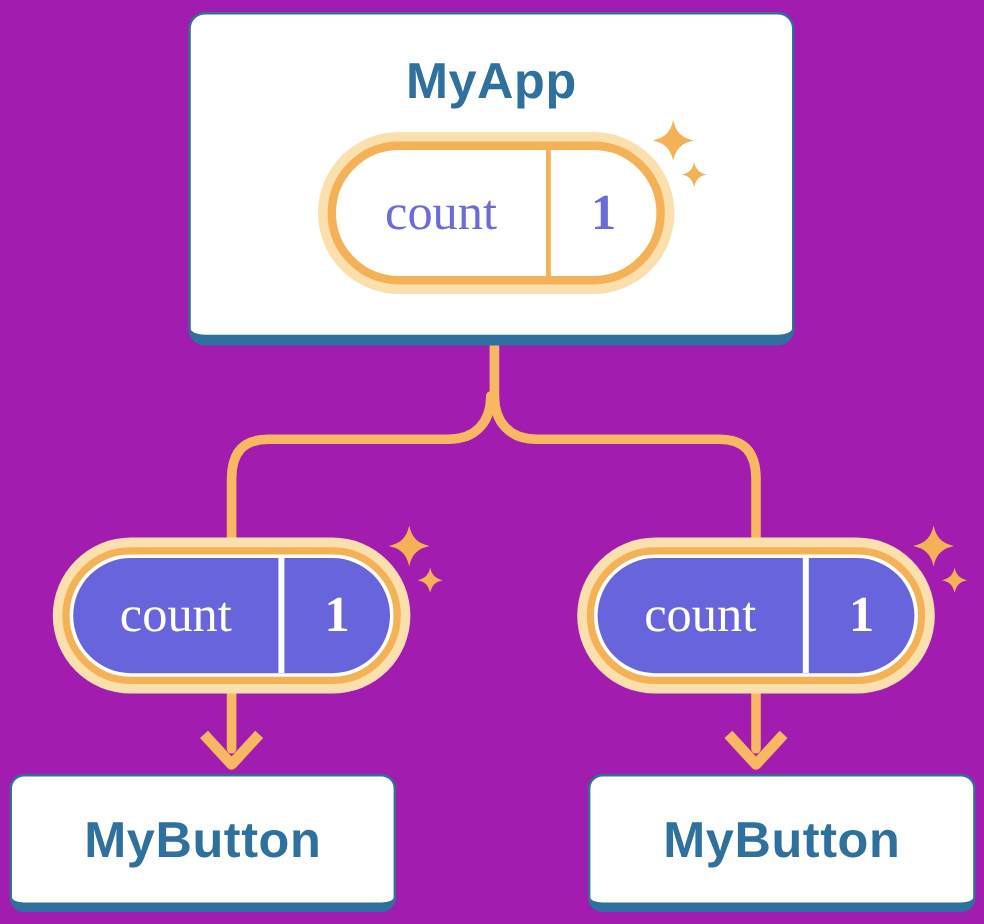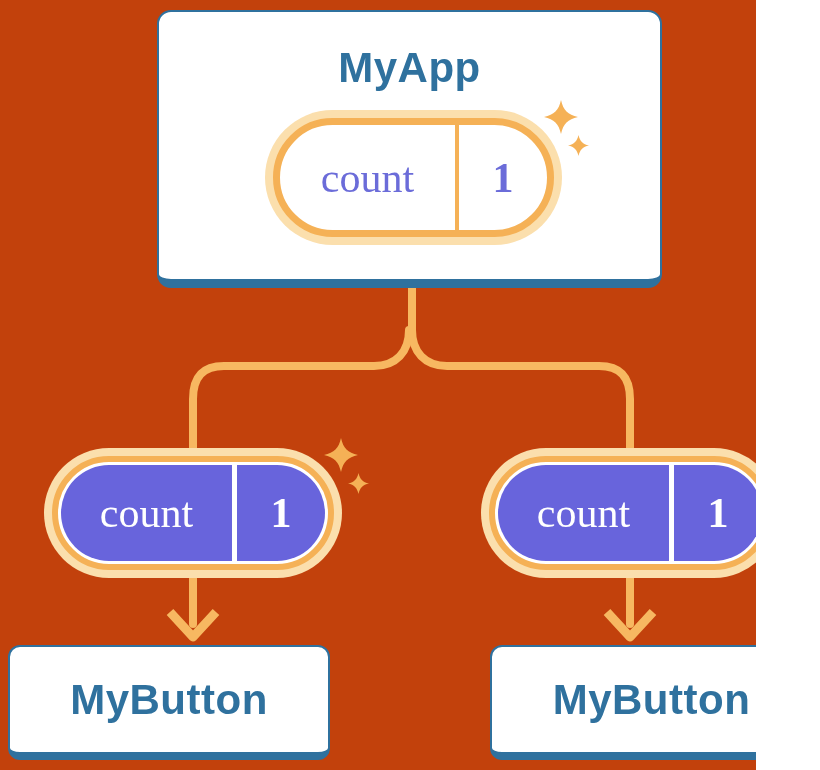--- a/index.html
+++ b/index.html
@@ -1,20 +1,20 @@
 <!DOCTYPE html>
 <html><head>
 <meta charset="utf-8">
 <style>
   html, body { margin: 0; padding: 0; background: #ffffff; }
   .canvas {
     position: relative;
-    width: 756px;
+    width: 820px;
     height: 770px;
-    background: #c2410c;
+    background: #a21caf;
     font-family: "Liberation Sans", "DejaVu Sans", sans-serif;
     overflow: hidden;
   }
   svg.overlay {
     position: absolute;
     left: 0; top: 0;
     width: 820px; height: 770px;
   }
   
   .card {

